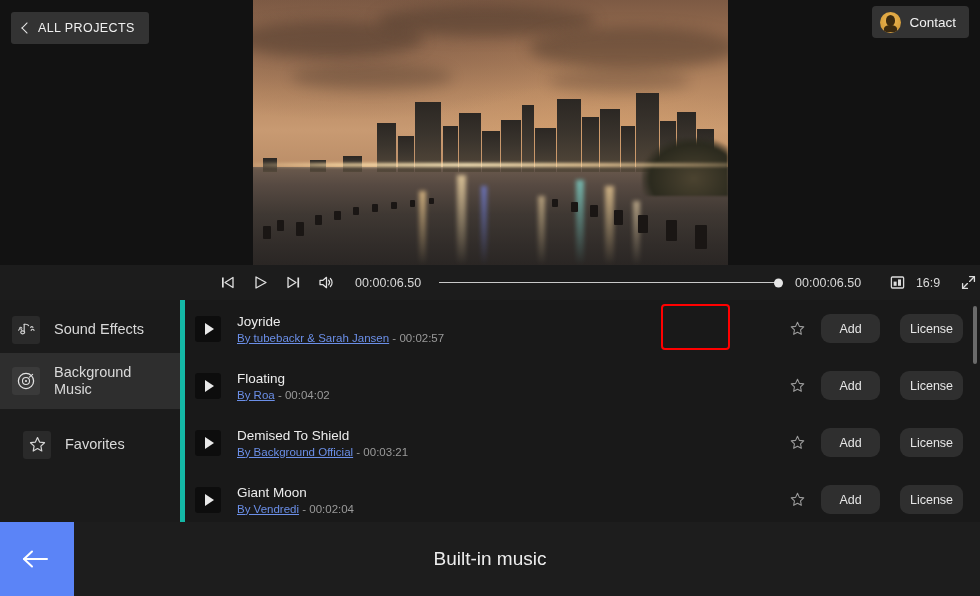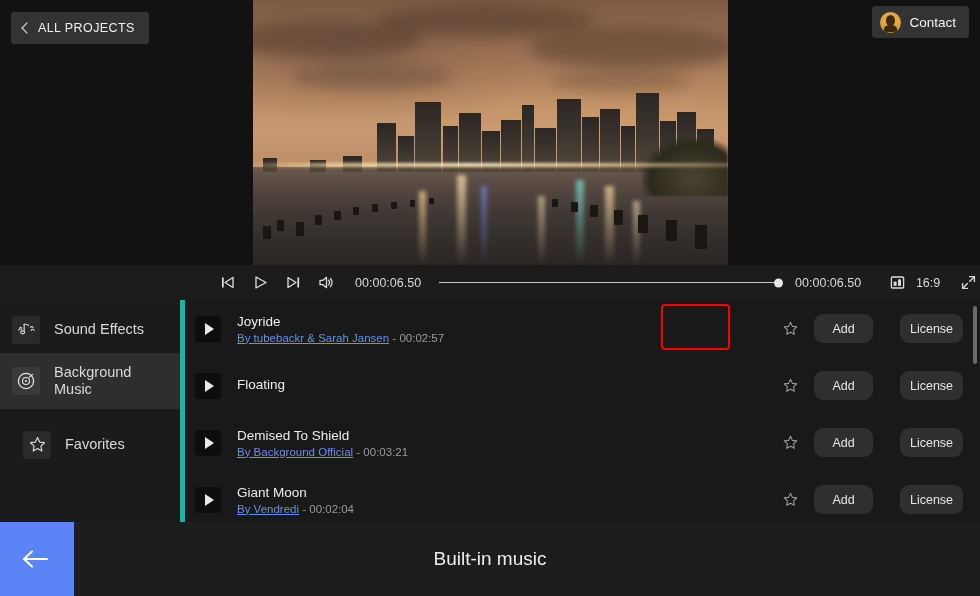--- a/index.html
+++ b/index.html
@@ -200,21 +200,21 @@
   .track-title { color: #ececec; font-size: 13.5px; margin-bottom: 3px; }
   .track-sub { font-size: 11.5px; color: #9a9a9a; }
   .artist-link { color: #6b8fe8; text-decoration: underline; cursor: pointer; }
   .fav-star { width: 26px; display:flex; align-items:center; justify-content:center; cursor:pointer; }
   .act-btn {
     height: 29px; width: 59px; border-radius: 9px; background: #2f2f2f;
     color: #e6e6e6; font-size: 12.5px; display: flex;
     align-items: center; justify-content: center; cursor: pointer;
     margin-left: 11px;
   }
-  .act-btn.license { width: 63px; margin-left: 27px; margin-right: 17px; }
+  .act-btn.license { width: 63px; margin-left: 20px; margin-right: 17px; }
   .highlight-box {
     position: absolute; border: 2.5px solid #ff0000; border-radius: 4px;
     pointer-events: none;
   }
   .scrollbar-thumb {
     position: absolute; right: 3px; top: 6px; width: 4px; height: 58px;
     background: #6a6a6a; border-radius: 2px; cursor: pointer;
   }
 
   
@@ -422,20 +422,21 @@
         <span class="act-btn">Add</span>
         <span class="act-btn license">License</span>
       </div>
 
       <div class="track-row">
         <span class="play-btn">
             <span class="tri"></span>
           </span>
         <div class="track-meta">
           <div class="track-title">Floating</div>
+          <div class="track-sub"><span class="artist-link">By Roa</span><span> - </span><span>00:04:02</span></div>
         </div>
         <span class="fav-star">
           <svg width="17" height="17" viewBox="0 0 19 19">
               <path d="M9.5 2.6 L11.6 7.1 L16.5 7.7 L12.9 11.1 L13.8 16 L9.5 13.6 L5.2 16 L6.1 11.1 L2.5 7.7 L7.4 7.1 Z" fill="none" stroke="#9b9b9b" stroke-width="1.2" stroke-linejoin="round"></path>
             </svg>
         </span>
         <span class="act-btn">Add</span>
         <span class="act-btn license">License</span>
       </div>
 

